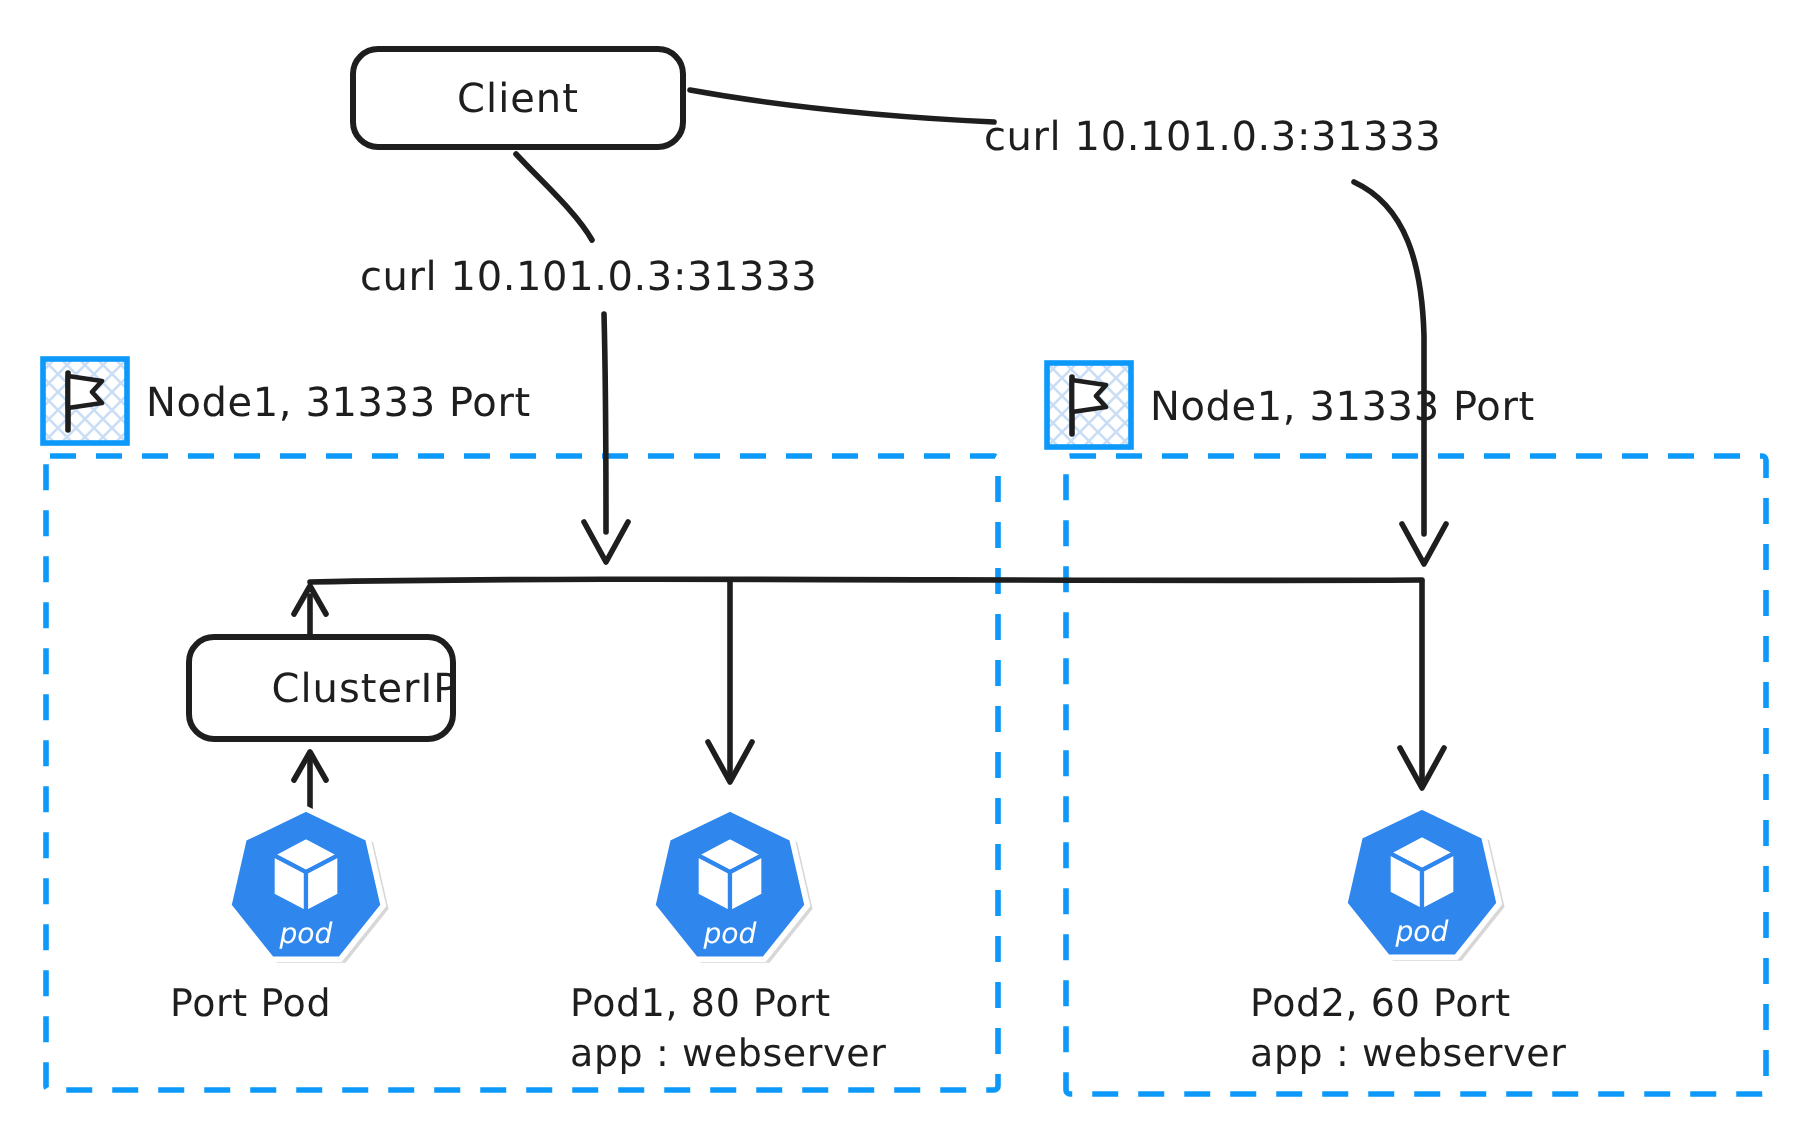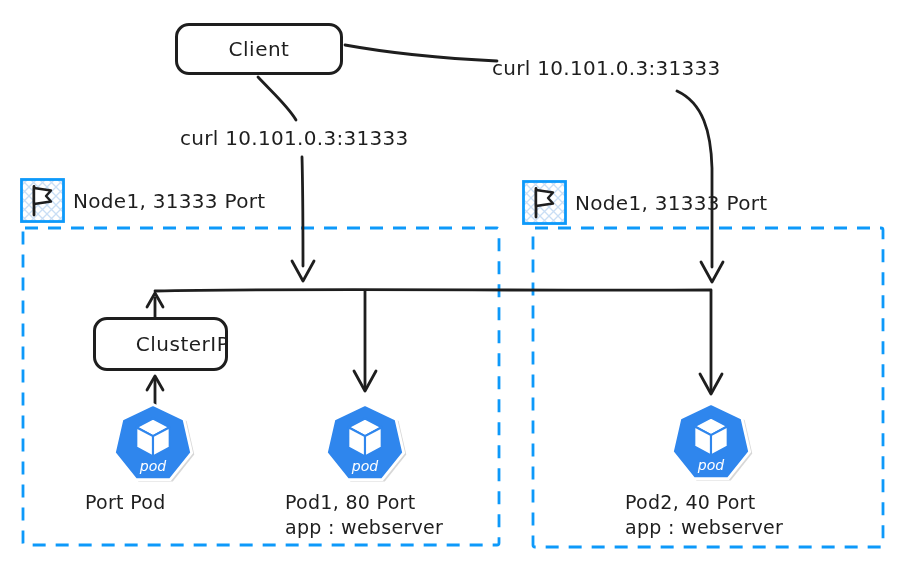--- a/index.html
+++ b/index.html
@@ -112,16 +112,16 @@
 
   <div class="txt center curl-left">curl 10.101.0.3:31333</div>
   <div class="txt center curl-right">curl 10.101.0.3:31333</div>
 
   <div class="txt node-label node1-label">Node1, 31333 Port</div>
   <div class="txt node-label node2-label">Node1, 31333 Port</div>
 
   <div class="txt center pod-label testpod-name">Port Pod</div>
   <div class="txt center pod-label pod1-name">Pod1, 80 Port</div>
   <div class="txt center pod-label pod1-detail">app : webserver</div>
-  <div class="txt center pod-label pod2-name">Pod2, 40 Port</div>
+  <div class="txt center pod-label pod2-name">Pod2, 60 Port</div>
   <div class="txt center pod-label pod2-detail">app : webserver</div>
 
 </div>
 
 </body></html>

